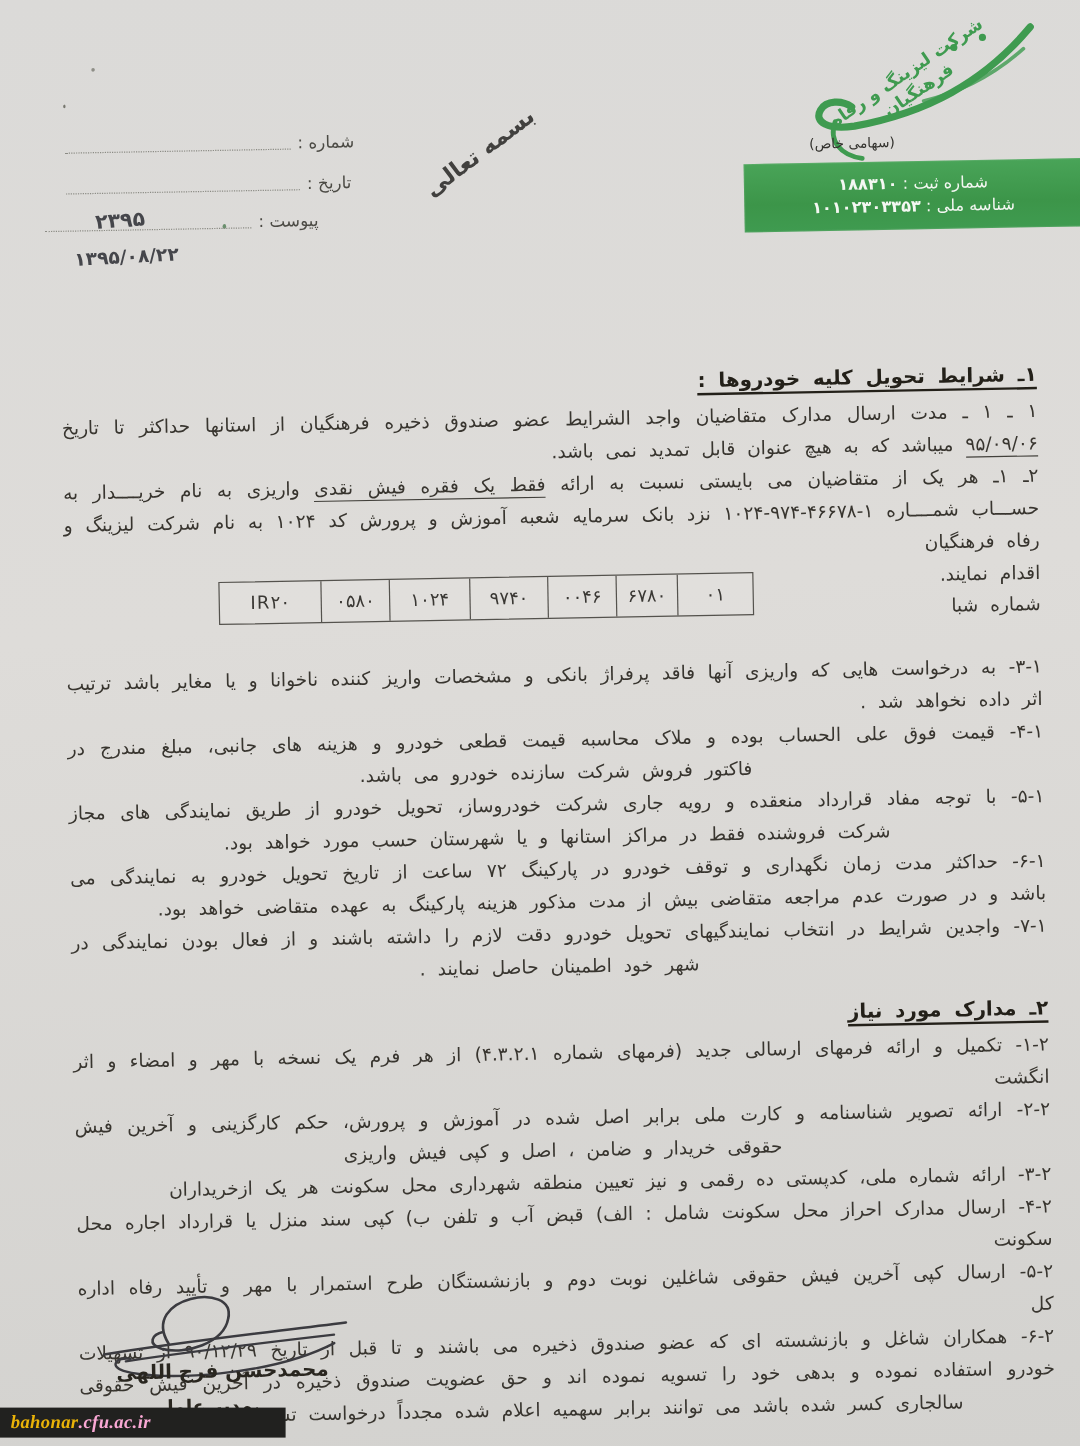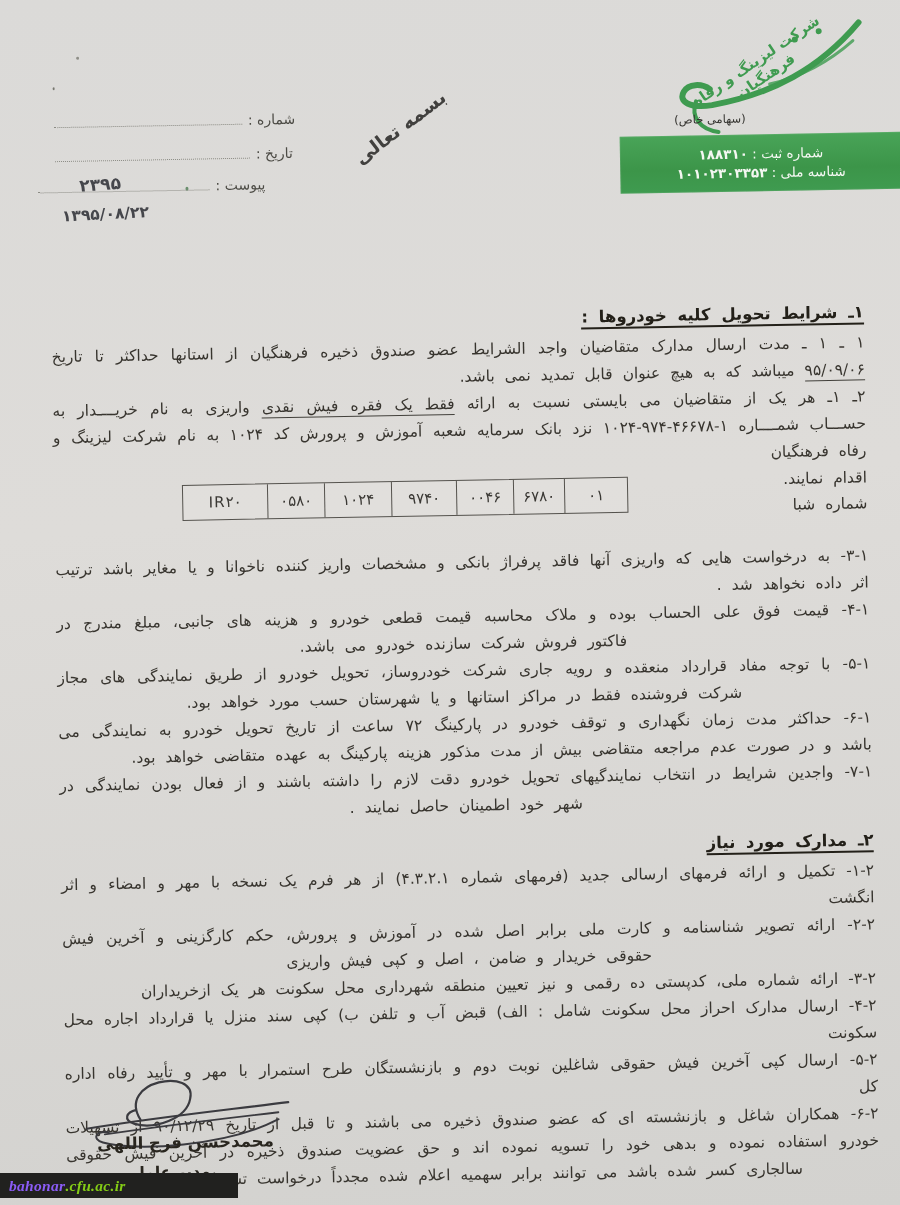--- a/index.html
+++ b/index.html
@@ -66,22 +66,22 @@
   .sig-scribble{position:absolute;left:60px;top:1066px;}
   .sig-name{position:absolute;left:82px;top:1128px;width:185px;text-align:center;
             font-weight:bold;font-size:16.5px;color:#29261f;direction:rtl;white-space:nowrap;}
   .sig-role{position:absolute;left:102px;top:1158px;width:115px;text-align:center;
             font-weight:bold;font-size:15.5px;color:#29261f;direction:rtl;}
   
   .watermark{position:absolute;left:0;top:1173px;width:238px;height:25px;
              background:#21211f;display:flex;align-items:center;padding-left:9px;box-sizing:border-box;
              font-family:"Liberation Serif","DejaVu Serif",serif;font-style:italic;font-weight:bold;
              font-size:15.5px;letter-spacing:.3px;}
-  .w1{color:#8b5cf6;text-align:center;}
-  .w2{color:#84cc16;}
+  .w1{color:#eab308;text-align:center;}
+  .w2{color:#f9a8d4;}
 </style>
 </head>
 <body>
 
 <div class="page">
   <div class="doc">
 
     <span class="speck" style="left:85px;top:50px;width:3px;height:3px;background:#8e8e87;"></span>
     <span class="speck" style="left:61px;top:80px;width:2px;height:3px;background:#77776f;"></span>
     <span class="speck" style="left:192px;top:182px;width:3px;height:4px;background:#6a8f6d;"></span>

